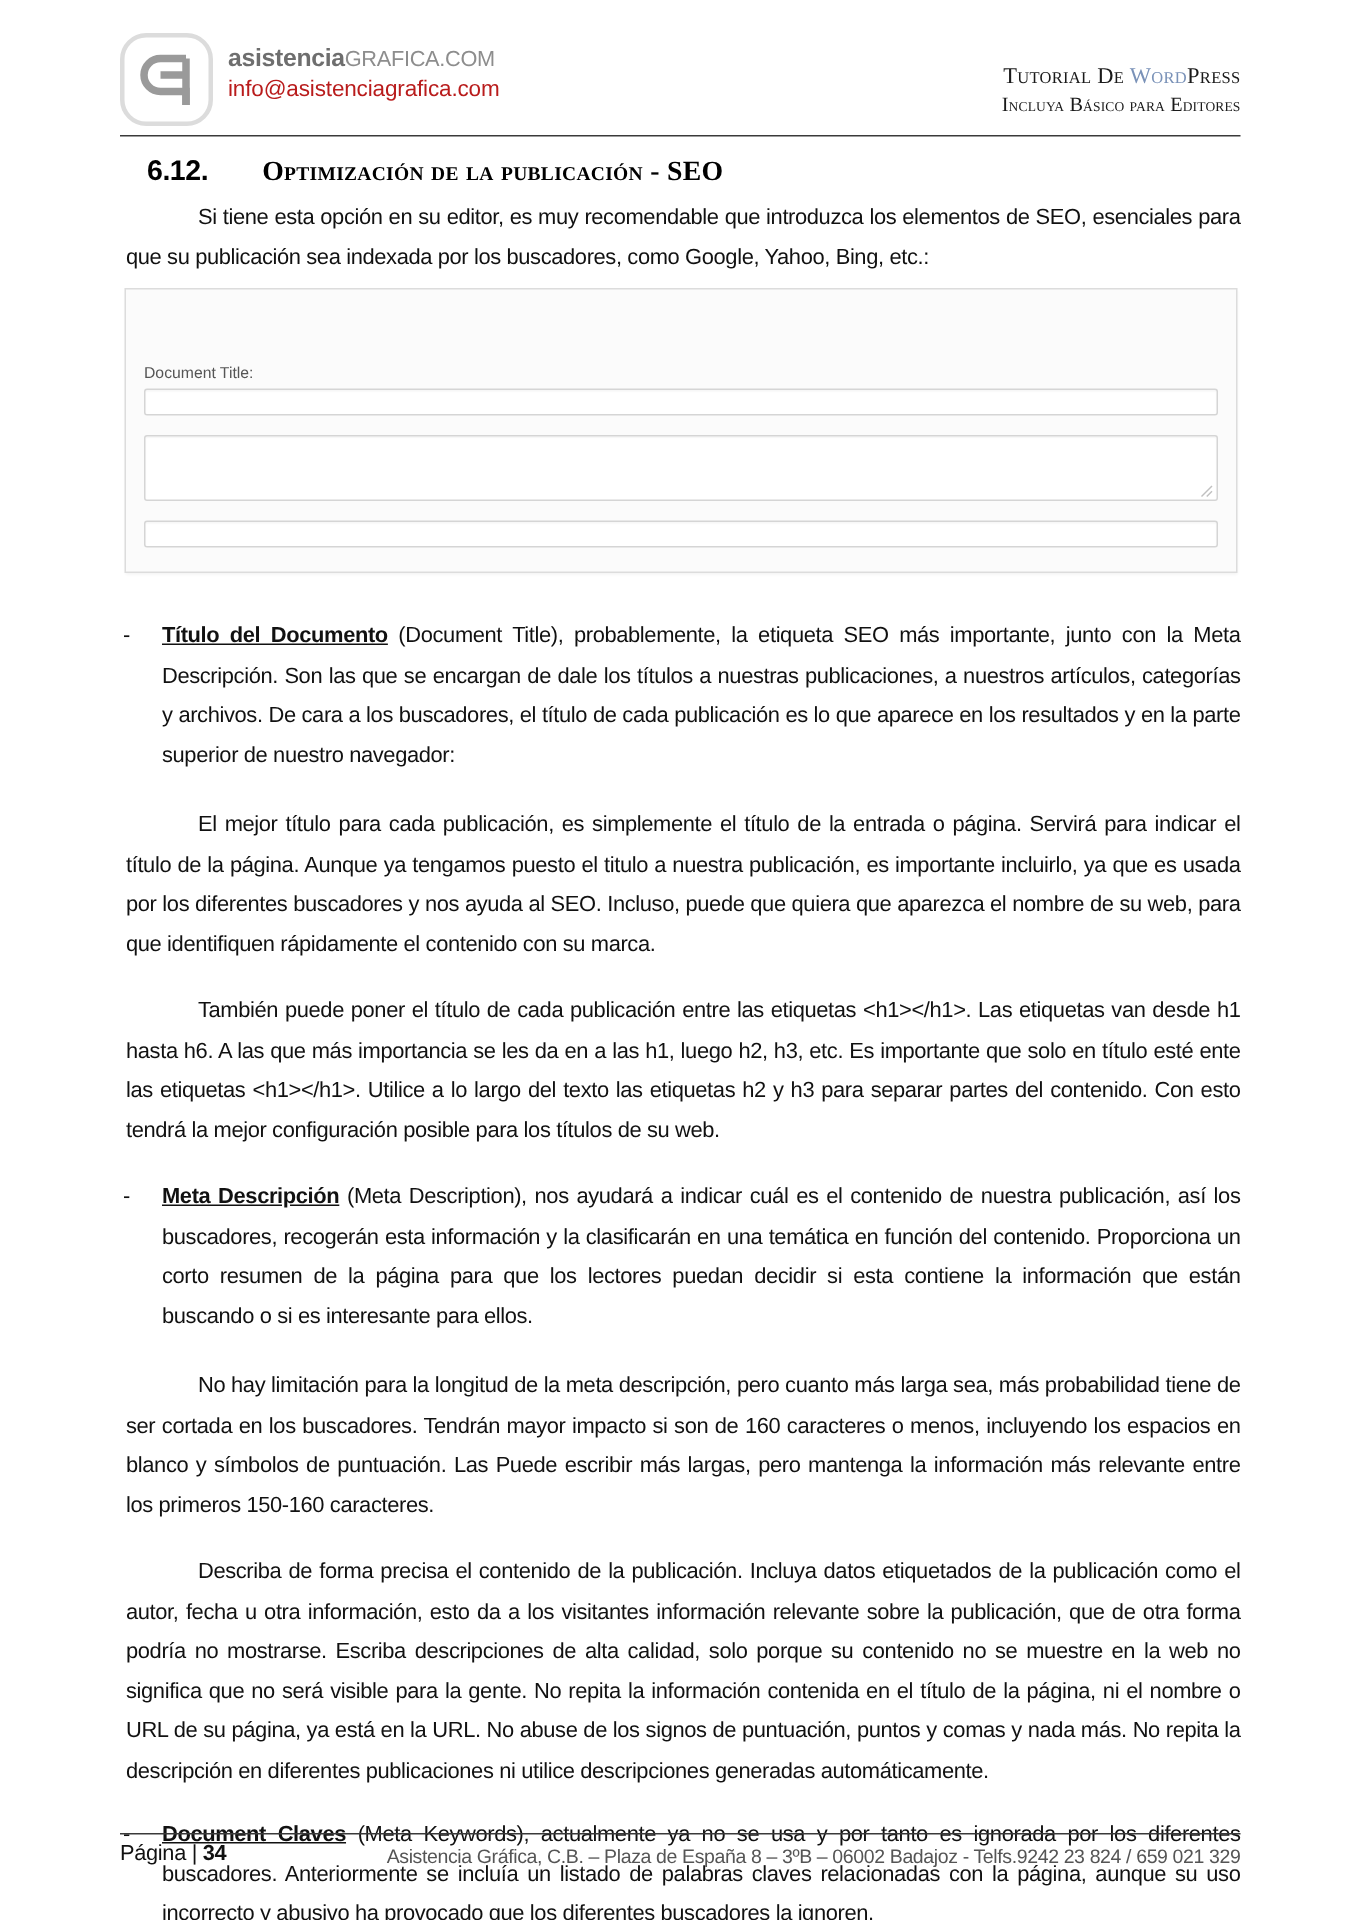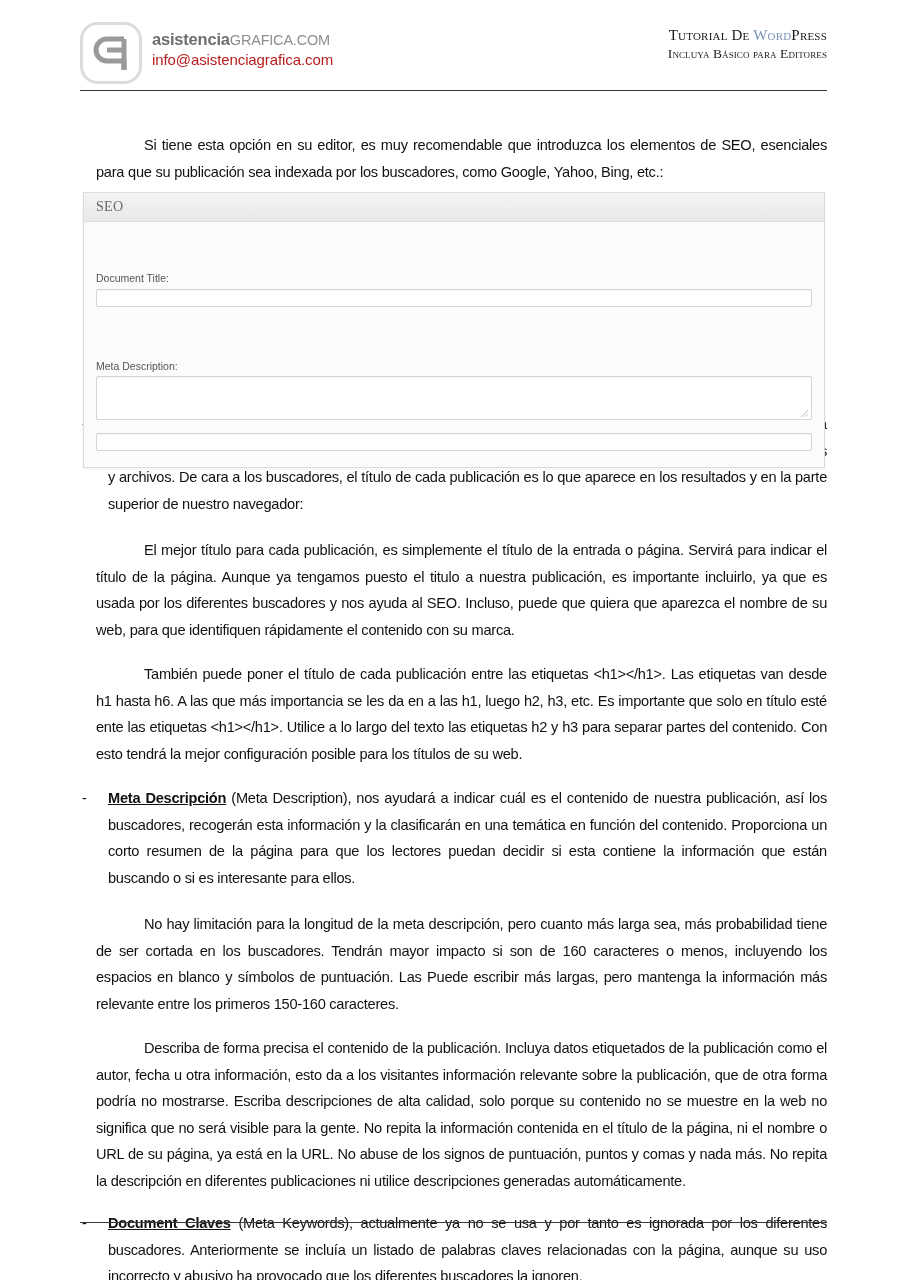--- a/index.html
+++ b/index.html
@@ -62,21 +62,21 @@
     font-size: 15px;
     color: #b91c1c;
     line-height: 19px;
     letter-spacing: -0.1px;
     white-space: nowrap;
     text-align: center;
   }
   .doc-title {
     position: absolute;
     right: 0px;
-    top: 4px;
+    top: 20px;
     text-align: right;
   }
   .doc-title-l1 {
     font-family: "Liberation Serif", serif;
     font-size: 15px;
     font-variant: small-caps;
     letter-spacing: 0.2px;
     color: #1a1a1a;
     line-height: 19px;
     white-space: nowrap;
@@ -126,21 +126,21 @@
   }
 
   
   .content {
     position: absolute;
     left: 80px;
     top: 132px;
     width: 747px;
   }
   p.para {
-    margin: 0 0 0 16px;
+    margin: 0 0 0 4px;
     font-size: 14.6px;
     line-height: 26.5px;
     text-align: justify;
     text-indent: 48px;
     letter-spacing: -0.25px;
     color: #111;
   }
   .bullet {
     display: flex;
     font-size: 14.6px;
@@ -288,20 +288,21 @@
       <div class="brand-line2">info@asistenciagrafica.com</div>
     </div>
 
     <div class="doc-title">
       <div class="doc-title-l1"><span>Tutorial De </span><span class="wp-word">Word</span><span>Press</span></div>
       <div class="doc-title-l2">Incluya Básico para Editores</div>
     </div>
   </div>
   <div class="header-rule"></div>
 
+  <div class="section-heading"><span class="sh-num">6.12.</span><span class="sh-title">Optimización de la publicación - SEO</span></div>
 
   <div class="content">
 
     <p class="para">Si tiene esta opción en su editor, es muy recomendable que introduzca los elementos de SEO, esenciales para que su publicación sea indexada por los buscadores, como Google, Yahoo, Bing, etc.:</p>
 
     <div style="height:226px"></div>
 
     <div class="bullet">
       <span class="dash">-</span>
       <span class="btext"><b>Título del Documento</b><span> (Document Title), probablemente, la etiqueta SEO más importante, junto con la Meta Descripción. Son las que se encargan de dale los títulos a nuestras publicaciones, a nuestros artículos, categorías y archivos. De cara a los buscadores, el título de cada publicación es lo que aparece en los resultados y en la parte superior de nuestro navegador:</span></span>
@@ -333,36 +334,36 @@
     <div class="sp-16"></div>
 
     <div class="bullet">
       <span class="dash">-</span>
       <span class="btext"><b>Document Claves</b><span> (Meta Keywords), actualmente ya no se usa y por tanto es ignorada por los diferentes buscadores. Anteriormente se incluía un listado de palabras claves relacionadas con la página, aunque su uso incorrecto y abusivo ha provocado que los diferentes buscadores la ignoren.</span></span>
     </div>
 
   </div>
 
   <div class="seo-panel">
-    <div class="seo-header">
-      <span class="seo-header-title">SEO</span>
-    </div>
     <div class="seo-body">
 
       <div class="field-label">Document Title:</div>
       <input class="field-input" type="text" placeholder="" style="">
 
-      <div class="field-label">Meta Description:</div>
       <div class="field-textarea">
         <svg class="resize-grip" viewBox="0 0 9 9" xmlns="http://www.w3.org/2000/svg">
           <line x1="8" y1="1" x2="1" y2="8" stroke="#c0c0c0" stroke-width="1"></line>
           <line x1="8" y1="4.5" x2="4.5" y2="8" stroke="#c0c0c0" stroke-width="1"></line>
         </svg>
       </div>
 
       <input class="field-input last" type="text" placeholder="" style="">
 
     </div>
   </div>
 
   <div class="footer-rule"></div>
+  <div class="footer">
+    <div class="footer-page"><span>Página</span> <span class="divider">|</span> <span class="pgnum">34</span></div>
+    <div class="footer-addr">Asistencia Gráfica, C.B. – Plaza de España 8 – 3ºB – 06002 Badajoz - Telfs.9242 23 824 / 659 021 329</div>
+  </div>
 
 </div>
 
 </body></html>

